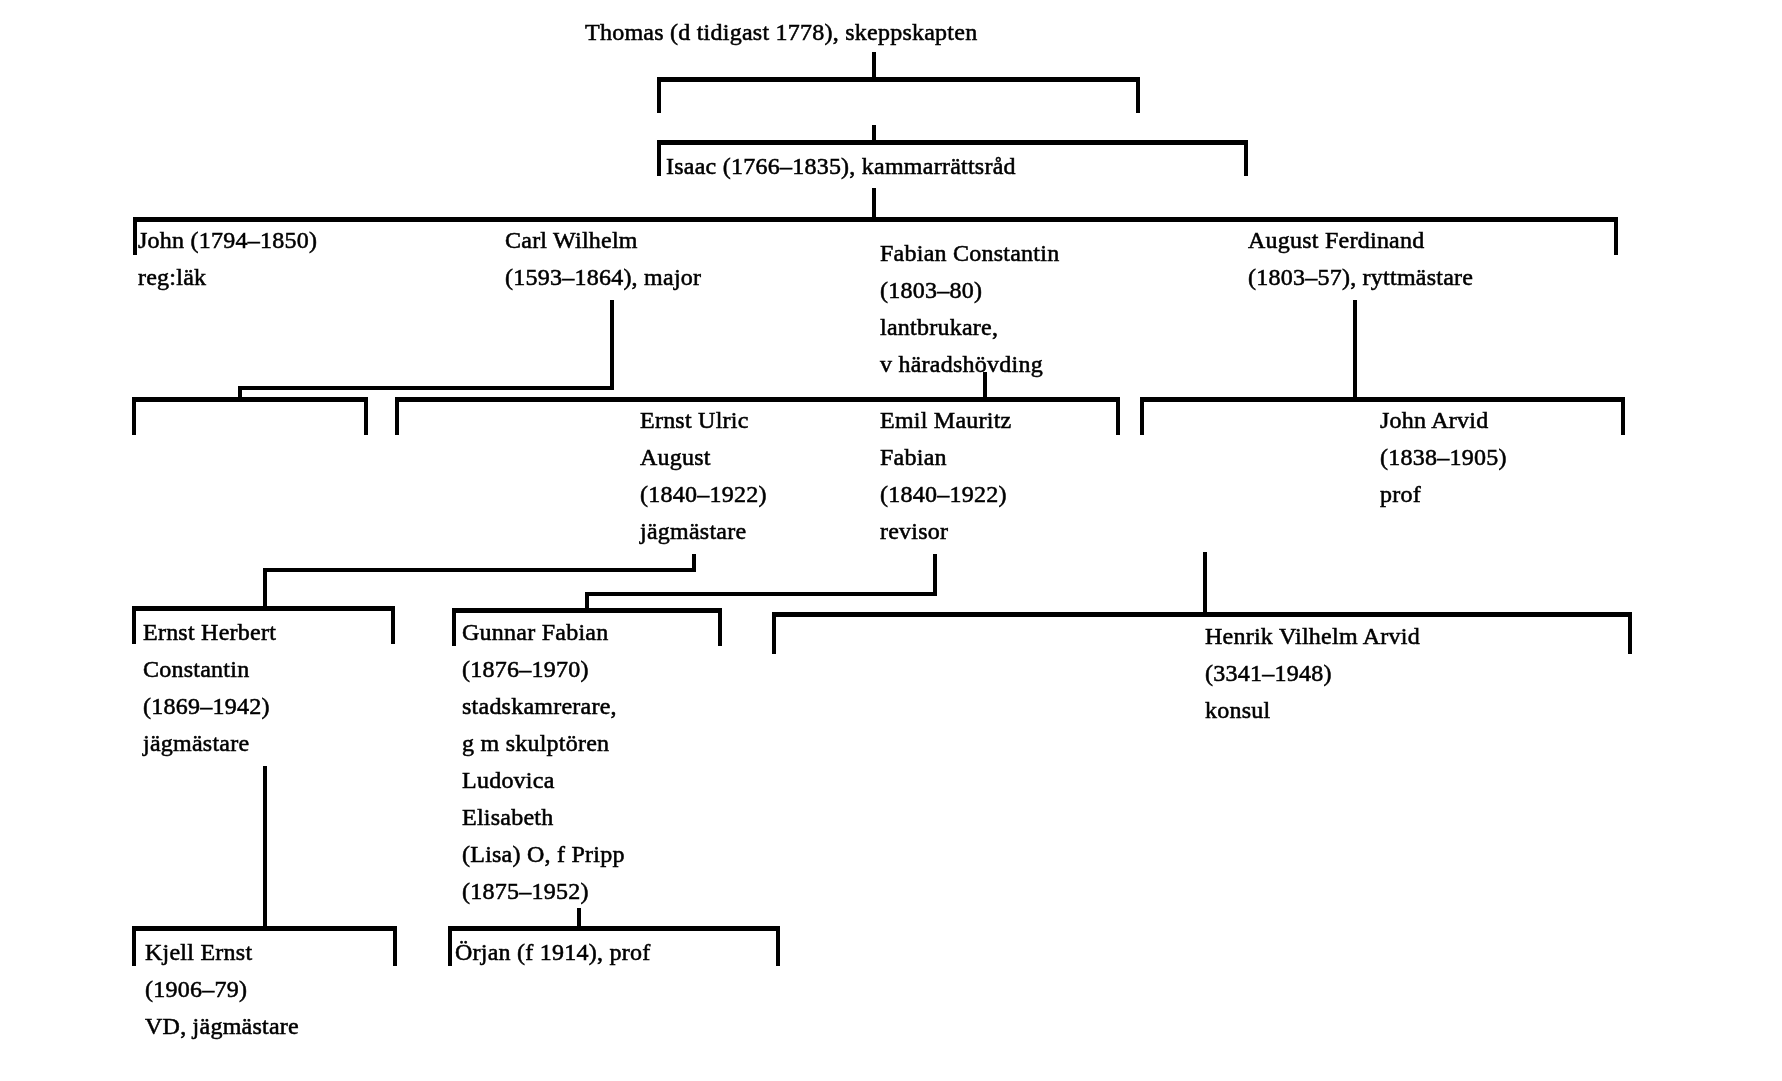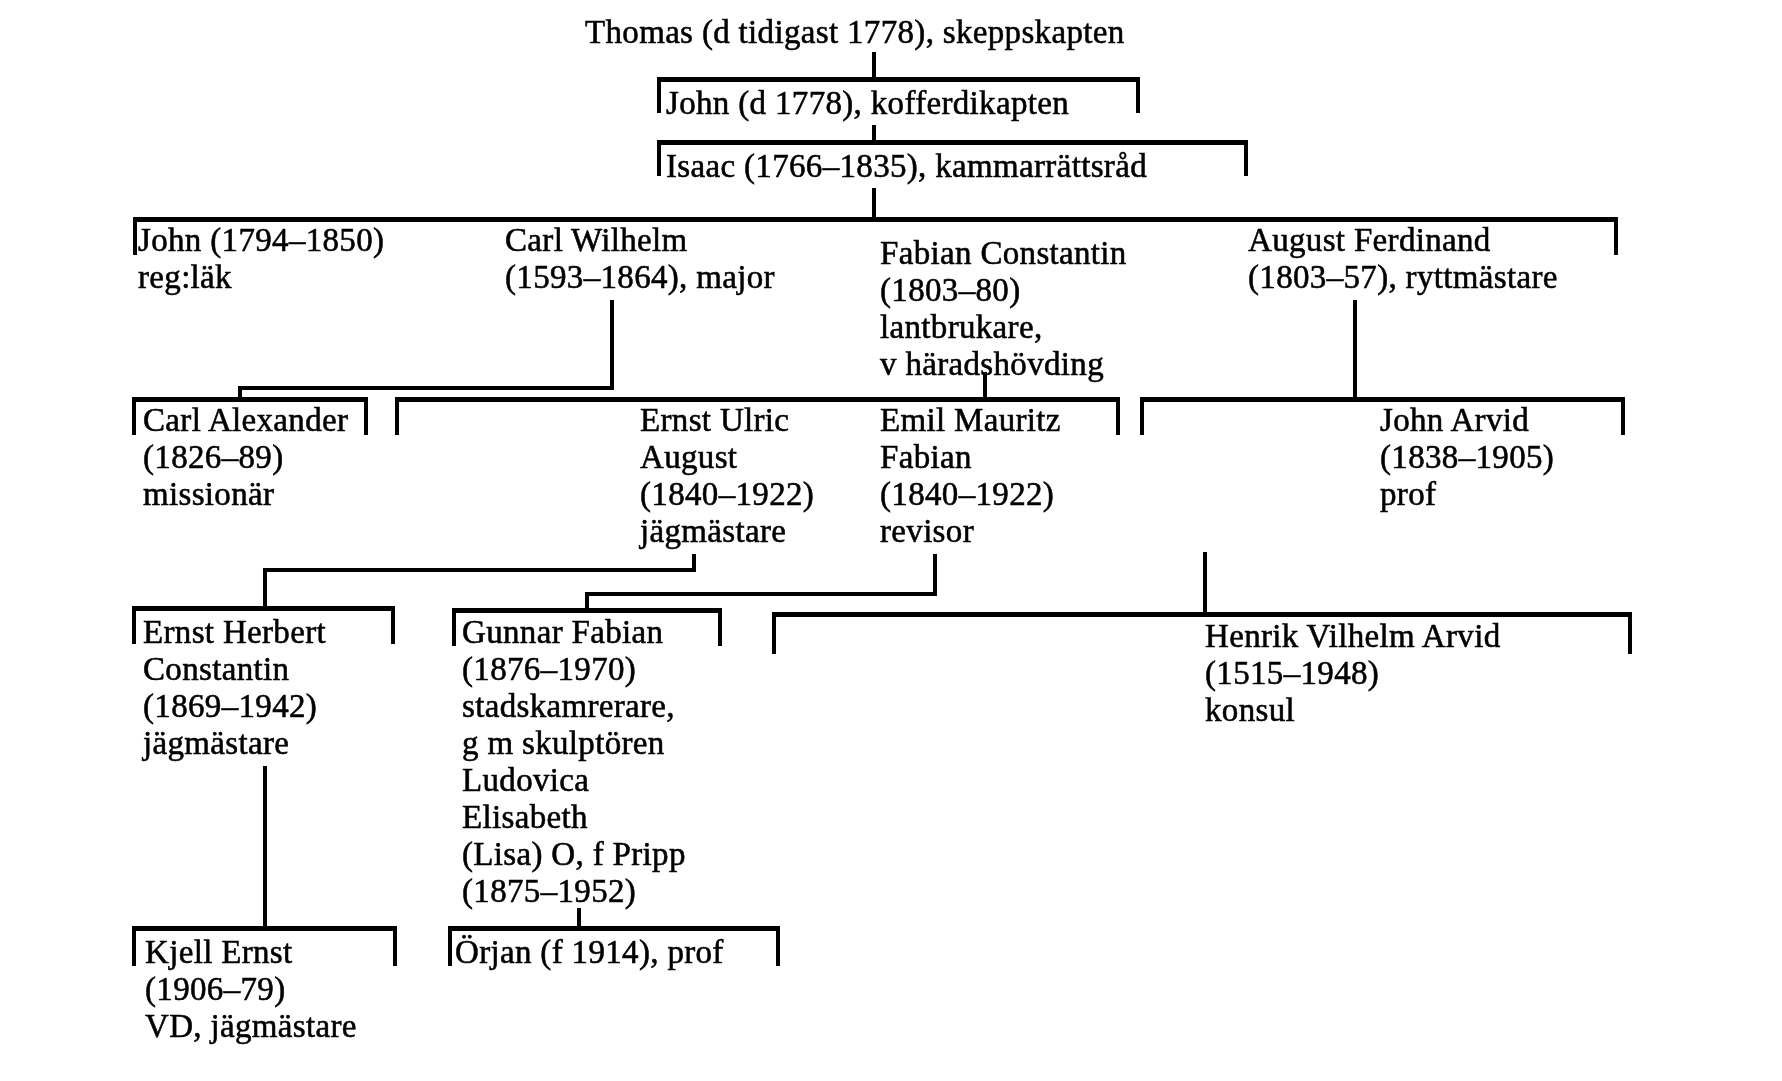--- a/index.html
+++ b/index.html
@@ -6,21 +6,21 @@
   #canvas{
     position:relative;
     width:1782px;height:1081px;
     background:#ffffff;
     font-family:"Liberation Serif","DejaVu Serif",serif;
     color:#000;
     overflow:hidden;
   }
   .person{
     position:absolute;
-    font-size:33px;
+    font-size:24px;
     line-height:37px;
     white-space:pre-line;
     letter-spacing:0.01em;
     -webkit-text-stroke:0.55px #000;
   }
   .bracket{
     position:absolute;
     box-sizing:border-box;
     border-top:5px solid #000;
     border-left:4px solid #000;
@@ -64,37 +64,33 @@
   <div class="bracket" style="left:132px;top:397px;width:236px;height:38px"></div>
   <div class="bracket" style="left:395px;top:397px;width:725px;height:38px"></div>
   <div class="bracket" style="left:1140px;top:397px;width:485px;height:38px"></div>
   <div class="bracket" style="left:132px;top:606px;width:263px;height:38px"></div>
   <div class="bracket" style="left:452px;top:608px;width:270px;height:38px"></div>
   <div class="bracket" style="left:772px;top:612px;width:860px;height:42px"></div>
   <div class="bracket" style="left:132px;top:926px;width:265px;height:40px"></div>
   <div class="bracket" style="left:448px;top:926px;width:332px;height:40px"></div>
 
   <div class="person" style="left:585px;top:14px">Thomas (d tidigast 1778), skeppskapten</div>
-  <div class="person" style="left:666px;top:85px">John (d 1778), kofferdikapten</div>
   <div class="person" style="left:666px;top:148px">Isaac (1766–1835), kammarrättsråd</div>
 
   <div class="person" style="left:138px;top:222px">John (1794–1850)
 reg:läk</div>
   <div class="person" style="left:505px;top:222px">Carl Wilhelm
 (1593–1864), major</div>
   <div class="person" style="left:880px;top:235px">Fabian Constantin
 (1803–80)
 lantbrukare,
 v häradshövding</div>
   <div class="person" style="left:1248px;top:222px">August Ferdinand
 (1803–57), ryttmästare</div>
 
-  <div class="person" style="left:143px;top:402px">Carl Alexander
-(1826–89)
-missionär</div>
   <div class="person" style="left:640px;top:402px">Ernst Ulric
 August
 (1840–1922)
 jägmästare</div>
   <div class="person" style="left:880px;top:402px">Emil Mauritz
 Fabian
 (1840–1922)
 revisor</div>
   <div class="person" style="left:1380px;top:402px">John Arvid
 (1838–1905)
@@ -106,21 +102,21 @@
 jägmästare</div>
   <div class="person" style="left:462px;top:614px">Gunnar Fabian
 (1876–1970)
 stadskamrerare,
 g m skulptören
 Ludovica
 Elisabeth
 (Lisa) O, f Pripp
 (1875–1952)</div>
   <div class="person" style="left:1205px;top:618px">Henrik Vilhelm Arvid
-(1515–1948)
+(3341–1948)
 konsul</div>
 
   <div class="person" style="left:145px;top:934px">Kjell Ernst
 (1906–79)
 VD, jägmästare</div>
   <div class="person" style="left:455px;top:934px">Örjan (f 1914), prof</div>
 
 </div>
 
 </body></html>

